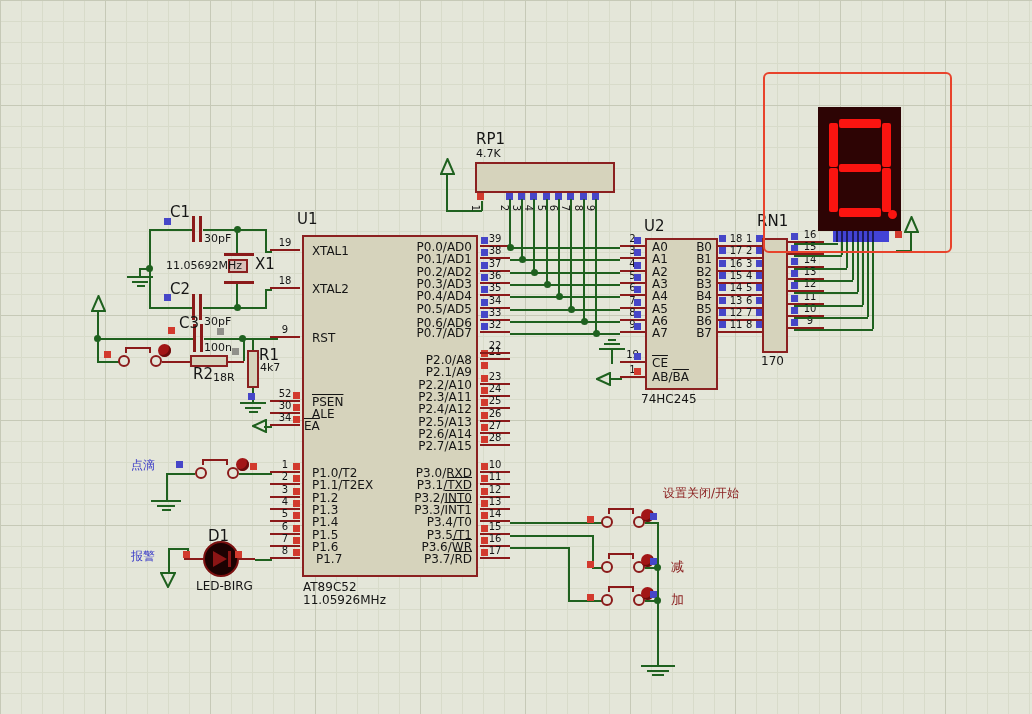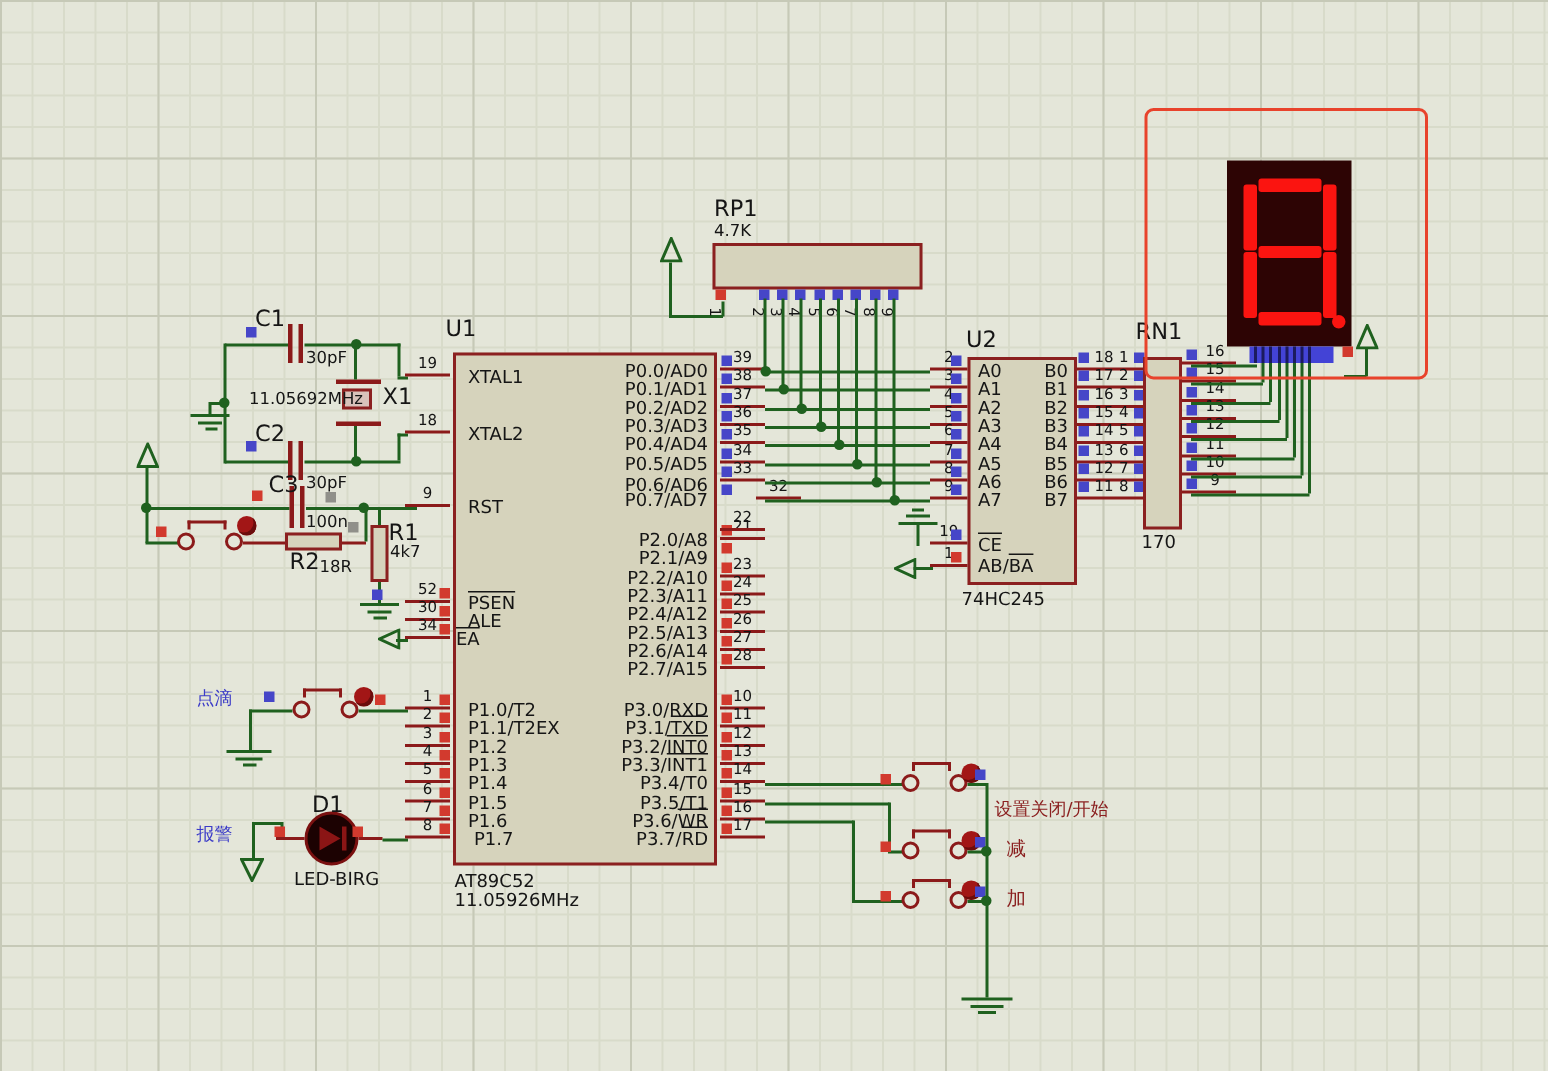--- a/index.html
+++ b/index.html
@@ -220,21 +220,21 @@
     <div class="pl plr" style="left:350px;top:277px;width:122px">P0.3/AD3</div>
 <div class="pn" style="left:480px;top:281px;width:30px">35</div>
     <b class="sq s0" style="left:481px;top:286px"></b>
     <div class="pl plr" style="left:350px;top:289px;width:122px">P0.4/AD4</div>
 <div class="pn" style="left:480px;top:294px;width:30px">34</div>
     <b class="sq s0" style="left:481px;top:299px"></b>
     <div class="pl plr" style="left:350px;top:302px;width:122px">P0.5/AD5</div>
 <div class="pn" style="left:480px;top:306px;width:30px">33</div>
     <b class="sq s0" style="left:481px;top:311px"></b>
     <div class="pl plr" style="left:350px;top:316px;width:122px">P0.6/AD6</div>
-<div class="pn" style="left:504px;top:318px;width:30px">32</div>
+<div class="pn" style="left:480px;top:318px;width:30px">32</div>
     <b class="sq s0" style="left:481px;top:323px"></b>
     <div class="pl plr" style="left:350px;top:326px;width:122px">P0.7/AD7</div>
 
 <div class="pn" style="left:480px;top:345px;width:30px">21</div>
     <b class="sq s1" style="left:481px;top:350px"></b>
     <div class="pl plr" style="left:350px;top:353px;width:122px">P2.0/A8</div>
 <div class="pn" style="left:480px;top:339px;width:30px">22</div>
     <b class="sq s1" style="left:481px;top:362px"></b>
     <div class="pl plr" style="left:350px;top:365px;width:122px">P2.1/A9</div>
 <div class="pn" style="left:480px;top:370px;width:30px">23</div>
@@ -505,21 +505,21 @@
 <b class="sq s1" style="left:895px;top:231px"></b>
 <div class="sel" style="left:763px;top:72px;width:189px;height:181px"></div>
 
 <b class="sq s1" style="left:587px;top:516px"></b>
 <i class="contact" style="left:601px;top:516px"></i>
 <i class="contact" style="left:633px;top:516px"></i>
 <i class="bar" style="left:608px;top:508px"></i>
 <i class="act" style="left:641px;top:509px"></i>
 <b class="sq s0" style="left:650px;top:513px"></b>
 <i class="a g h" style="left:645px;top:522px;width:13px"></i>
-<div class="pl dred" style="left:663px;top:532px">设置关闭/开始</div>
+<div class="pl dred" style="left:663px;top:486px">设置关闭/开始</div>
 
 <i class="a g h" style="left:592px;top:567px;width:10px"></i>
 <b class="sq s1" style="left:587px;top:561px"></b>
 <i class="contact" style="left:601px;top:561px"></i>
 <i class="contact" style="left:633px;top:561px"></i>
 <i class="bar" style="left:608px;top:553px"></i>
 <i class="act" style="left:641px;top:554px"></i>
 <b class="sq s0" style="left:650px;top:558px"></b>
 <i class="a g h" style="left:645px;top:567px;width:13px"></i>
 <div class="pl dred" style="left:671px;top:560px;font-size:13px">减</div>

